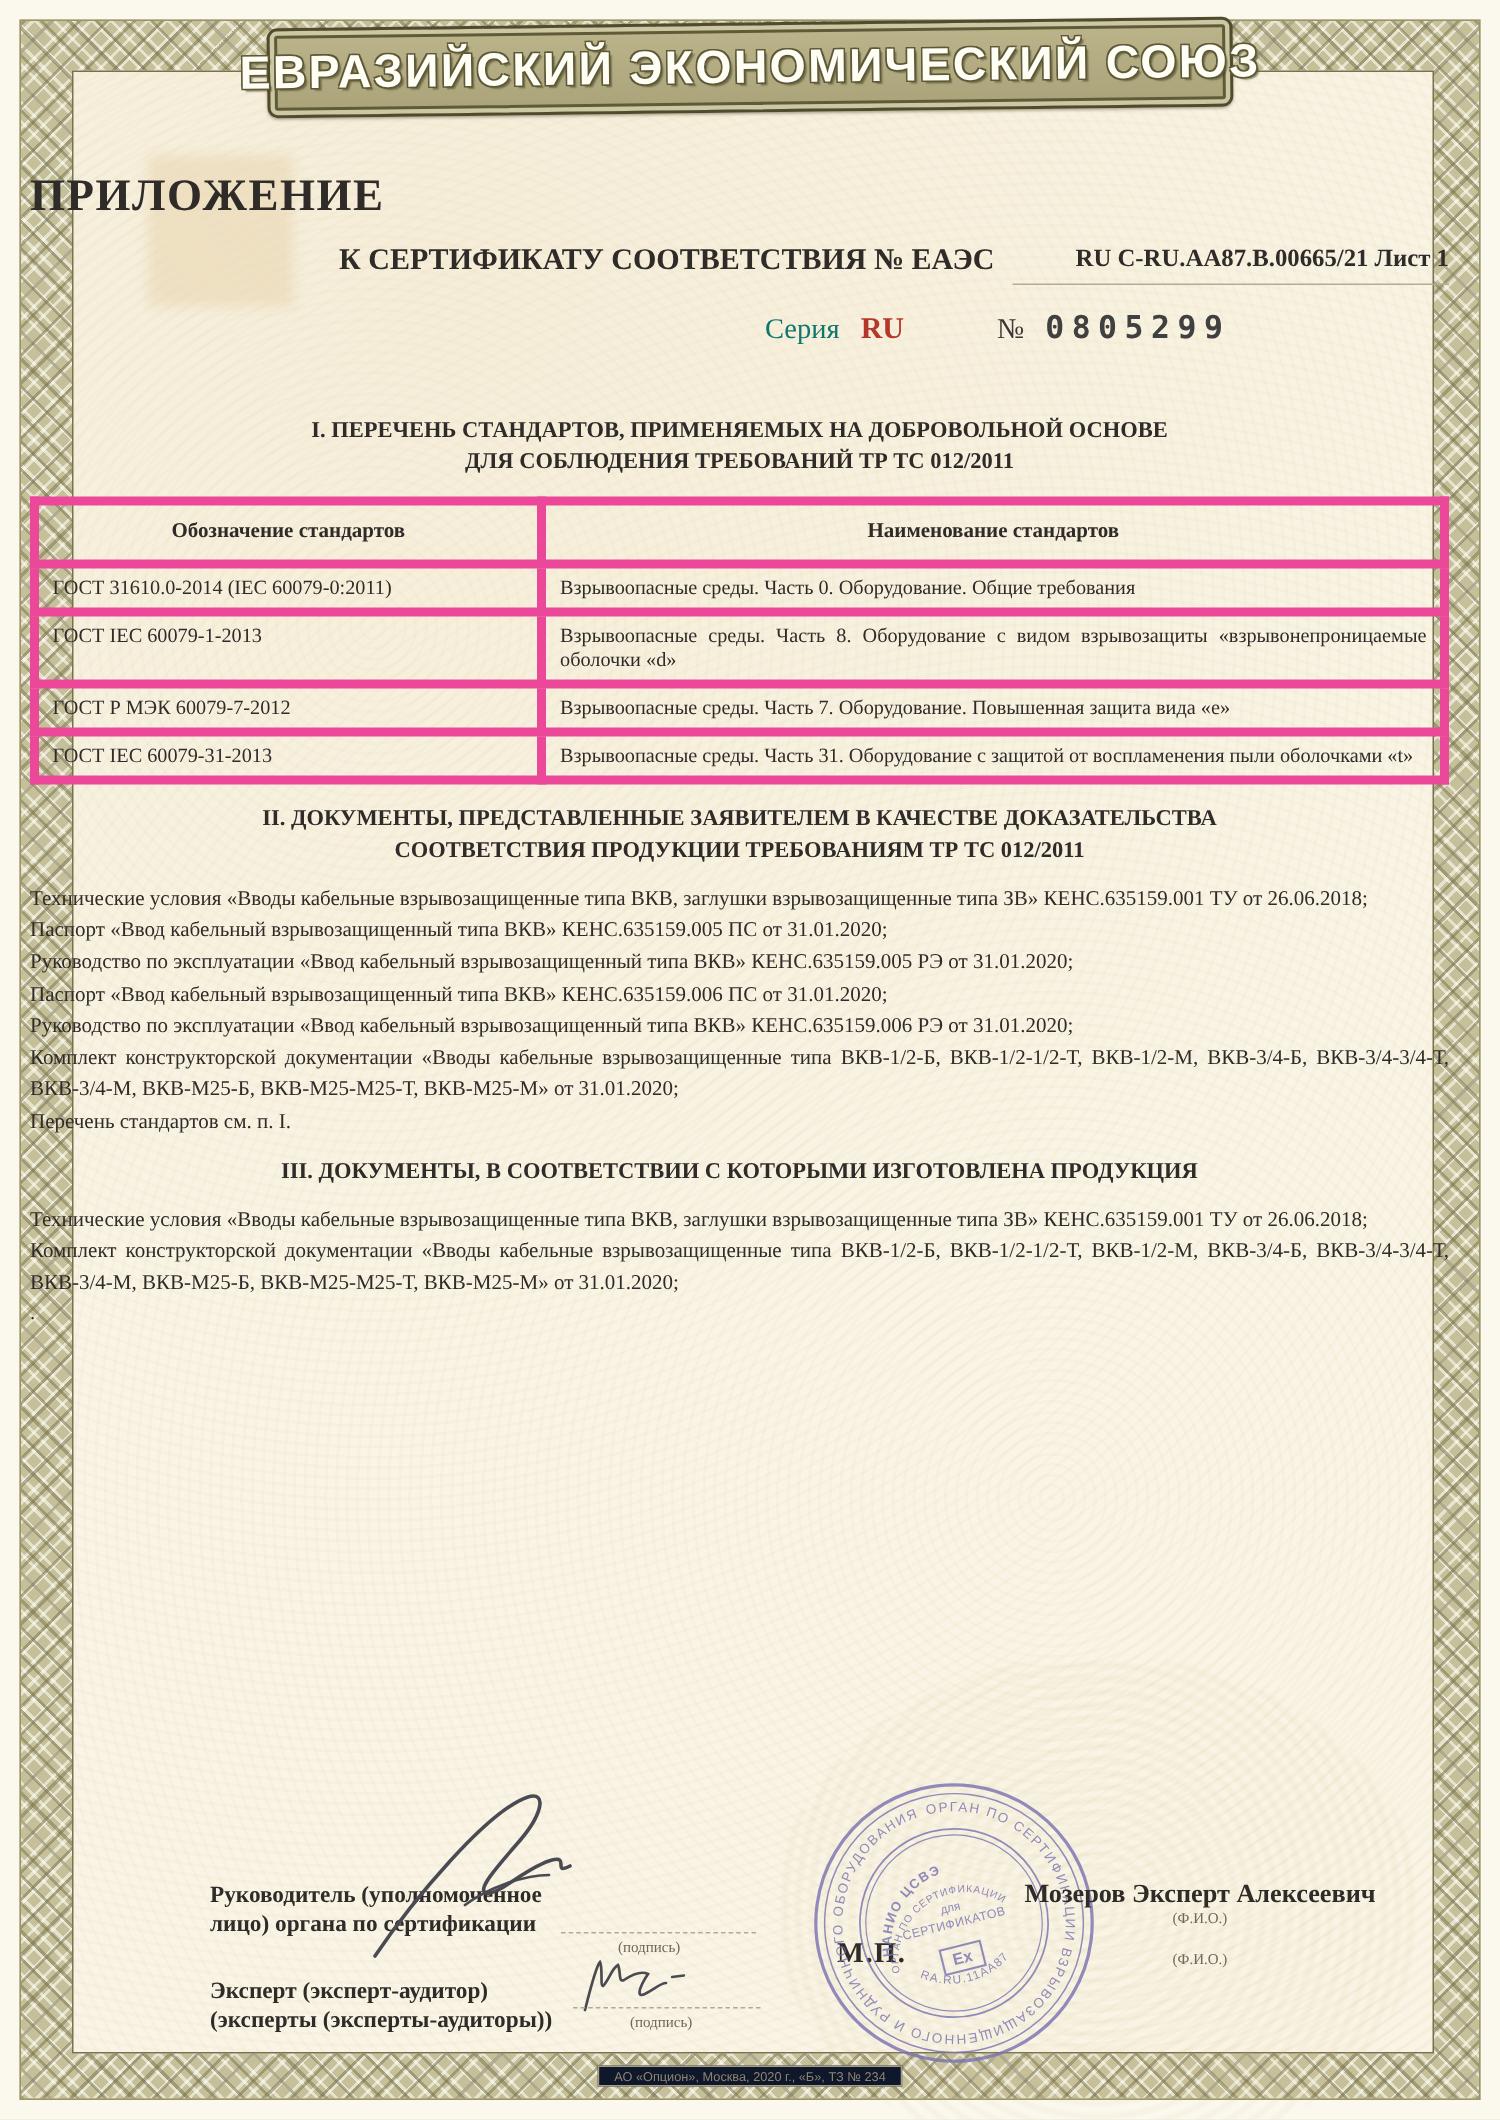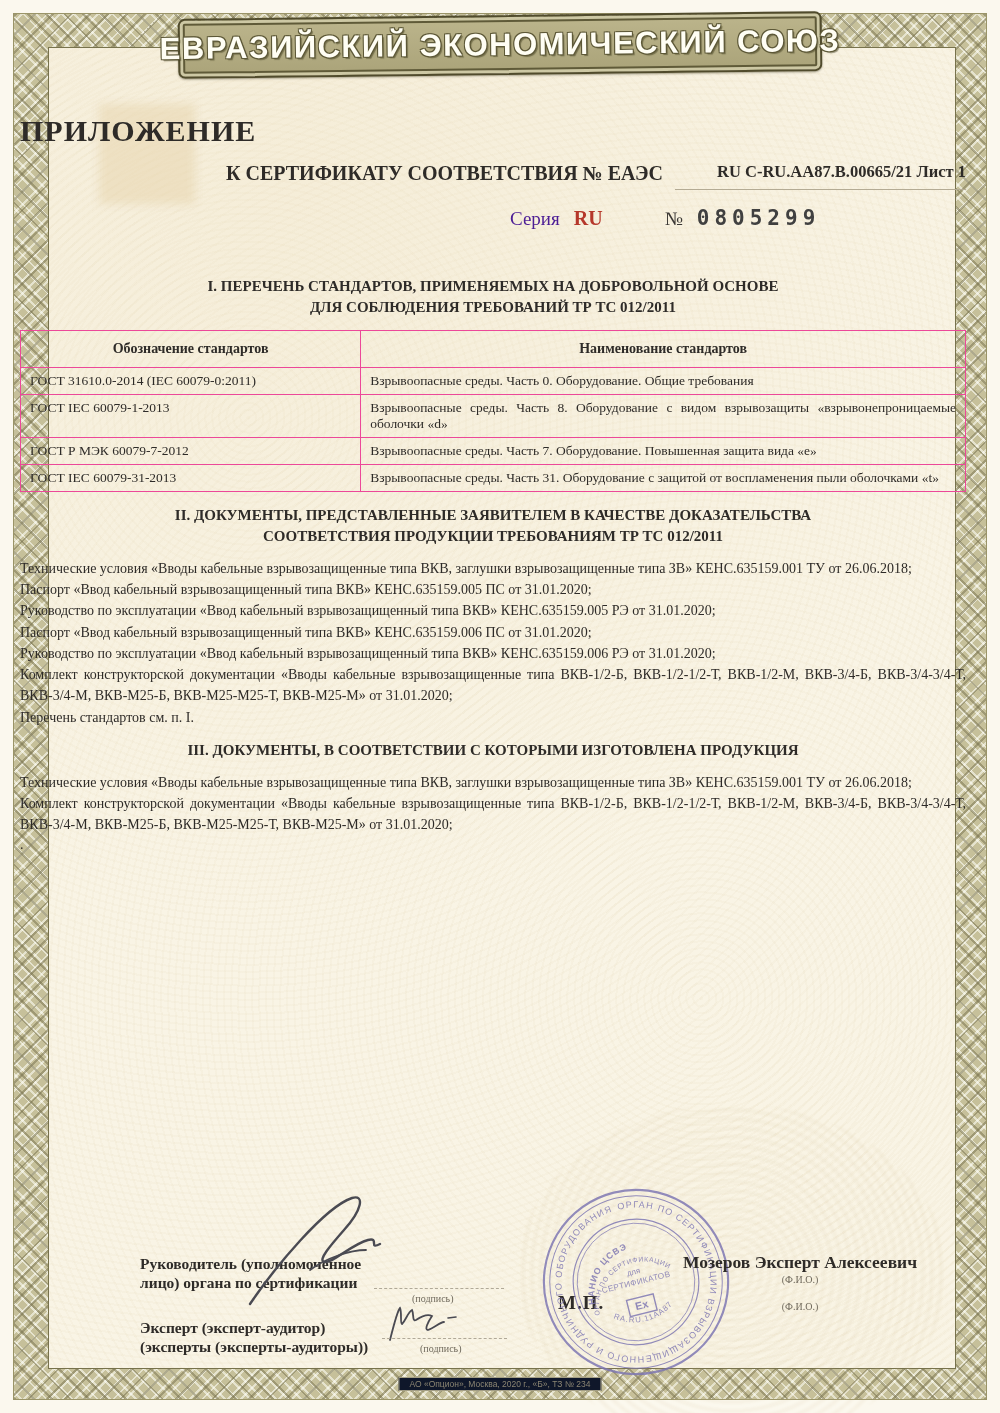--- a/index.html
+++ b/index.html
@@ -47,29 +47,29 @@
     text-shadow:1px 1px 0 #5d5837, -1px -1px 0 #5d5837, 1px -1px 0 #5d5837, -1px 1px 0 #5d5837, 2px 2px 1px rgba(70,65,35,.55);
   }
   
   .content { position:absolute; inset:0; padding:66px 34px 0 20px; color:#2e2b28; }
   .doc-title { text-align:left; font-weight:bold; font-size:30px; letter-spacing:1px; margin-top:48px; }
   .cert-row { display:flex; align-items:flex-start; margin-top:14px;padding-left:44px; }
   .cert-subtitle { font-weight:bold; font-size:20px; margin-left:162px; white-space:nowrap; }
   .cert-number { font-weight:bold; font-size:16.5px; flex:1; text-align:right;
     border-bottom:1px solid #b4ab94; padding-bottom:7px; margin-left:12px; white-space:nowrap; }
   .series-row { display:flex; align-items:baseline; margin-top:16px; margin-left:490px; }
-  .series-label { font-size:19px; color:#4c1d95; }
+  .series-label { font-size:19px; color:#0f766e; }
   .series-value { font-weight:bold; font-size:20px; color:#b5372a; margin-left:14px;text-align:right; }
   .number-sign { font-size:19px; margin-left:62px; color:#3a3734; }
   .number-value { font-family:"DejaVu Sans Mono", monospace; font-size:21px; font-weight:bold;
     color:#404040; letter-spacing:5px; margin-left:14px; }
   .sec-heading { text-align:center; font-weight:bold; font-size:15px; line-height:1.38; }
   .sec1-heading { margin-top:46px; }
   .std-table { width:100%; border-collapse:collapse; margin-top:13px; }
-  .std-table th, .std-table td { border:1px solid #ec4899; font-size:13.5px; vertical-align:top; }
+  .std-table th, .std-table td { border:6px solid #ec4899; font-size:13.5px; vertical-align:top; }
   .std-table th { font-weight:bold; text-align:center; padding:10px 6px; font-size:14px; }
   .std-table td { padding:5px 9px 5px 9px; }
   .std-table td.col-name { text-align:justify; }
   .col-desig { width:36%; }
   .sec2-heading { margin-top:13px; }
   .body-block { margin-top:11px; }
   .body-block p { font-size:14px; line-height:1.52; text-align:justify; }
   .sec3-heading { margin-top:12px; }
   .trailing-dot { font-size:14px; margin-top:2px; }
   

